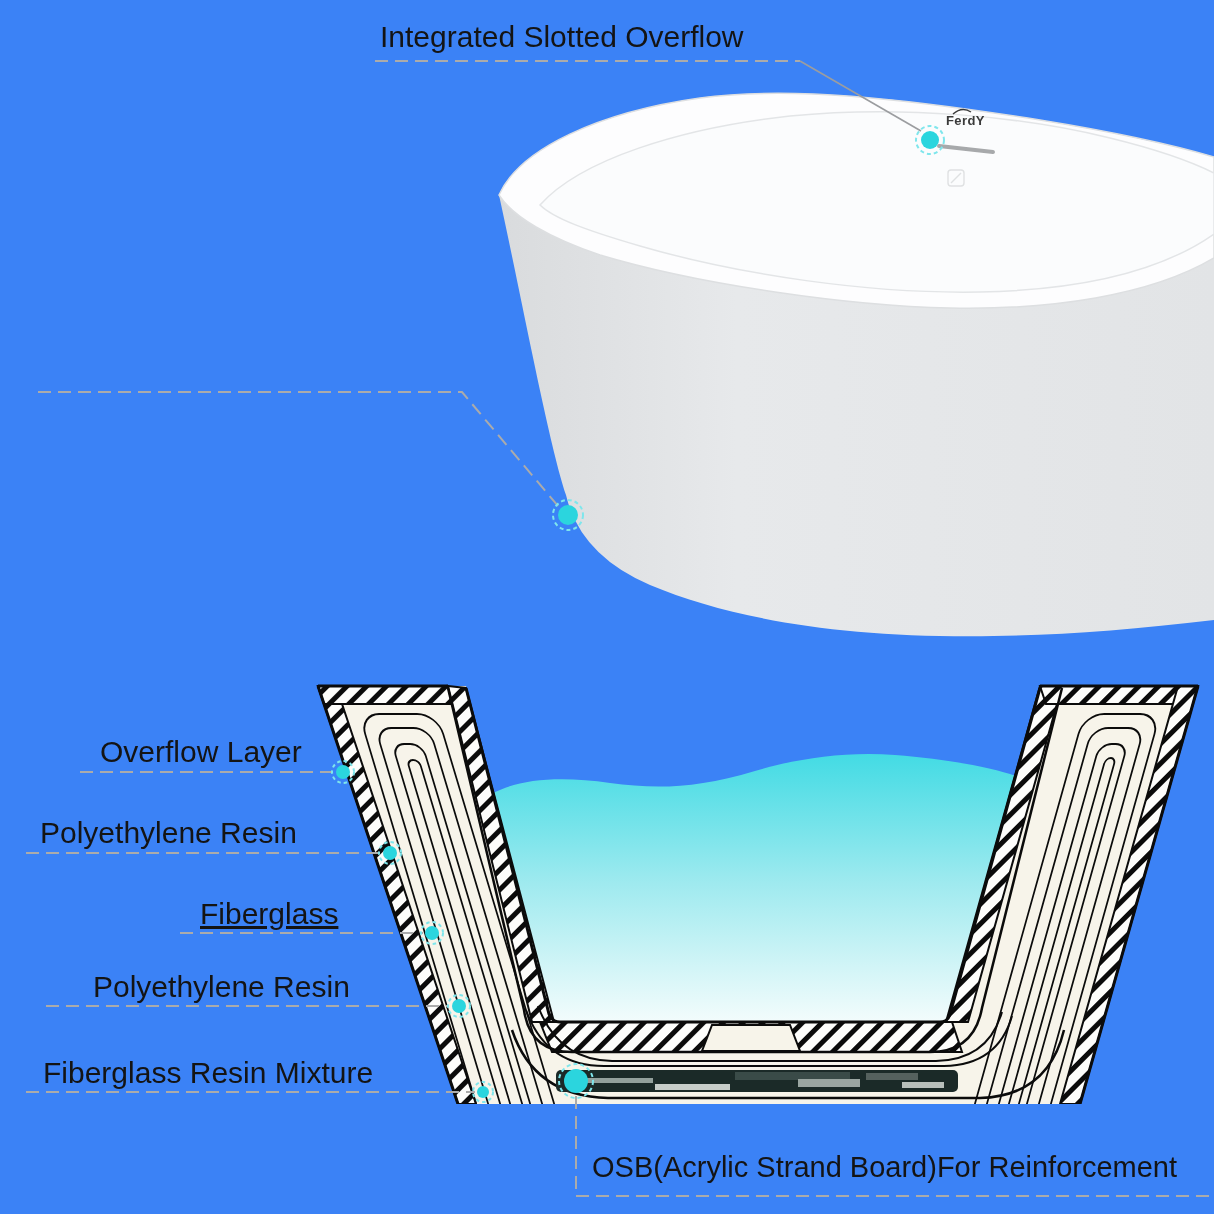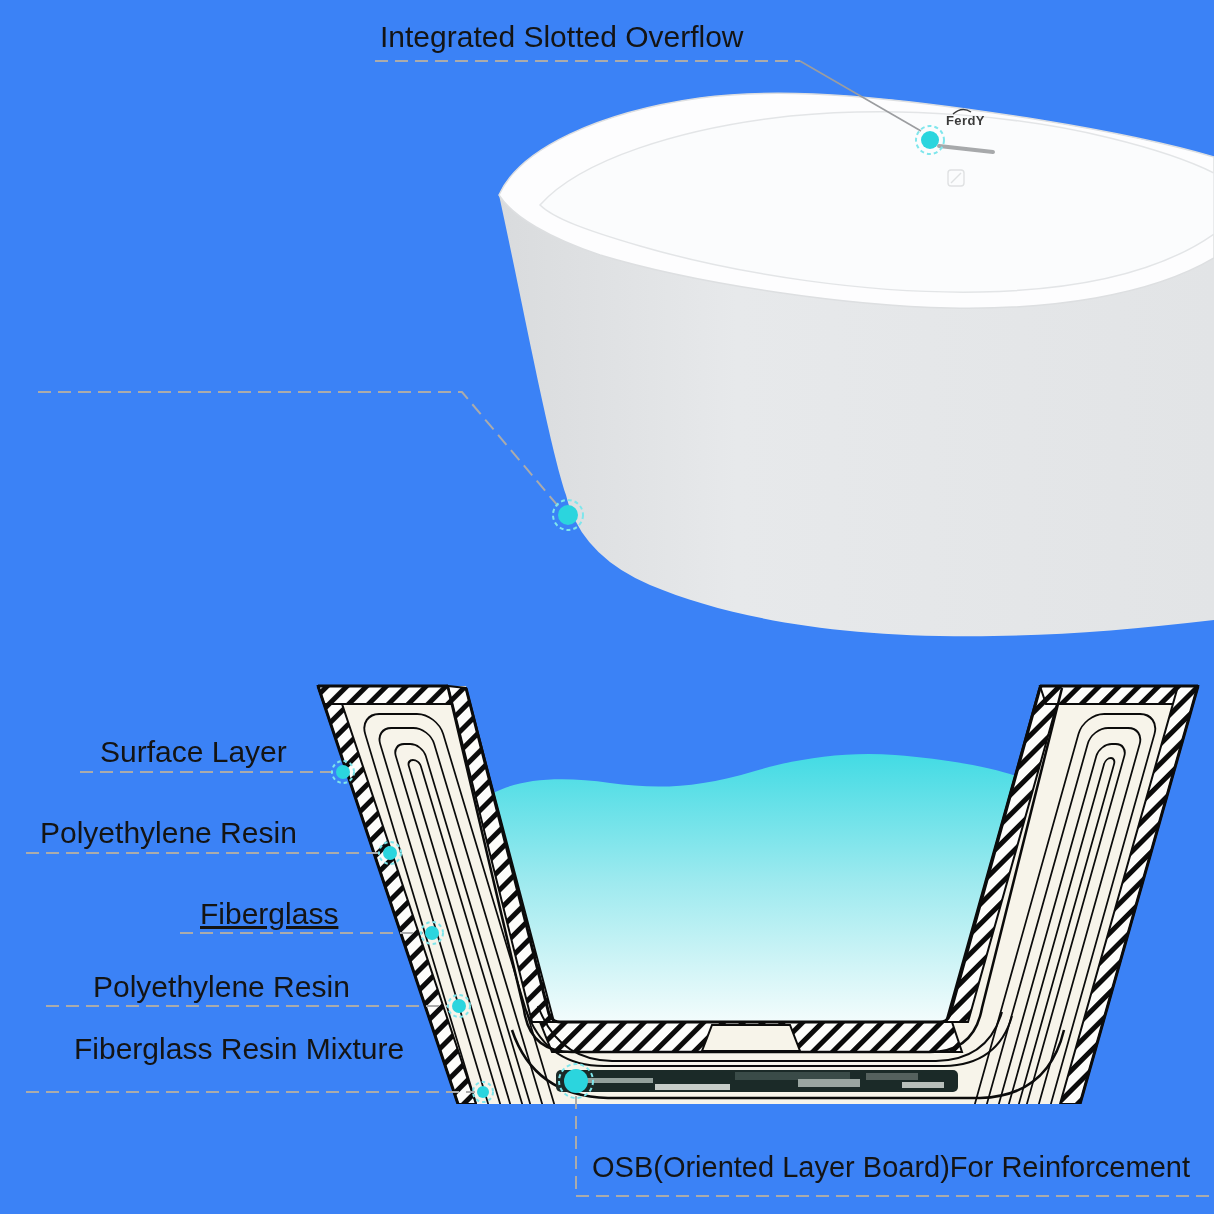--- a/index.html
+++ b/index.html
@@ -167,22 +167,22 @@
         </g>
       <g>
           <circle cx="576" cy="1081" r="12" fill="#2BD5DE"></circle>
         <circle cx="576" cy="1081" r="17" fill="none" stroke="#7FE6EC" stroke-width="2" stroke-dasharray="4 3"></circle>
         </g>
     </g>
   </svg>
 
   <div class="lbl lbl-top" style="left:380px;top:20px;">Integrated Slotted Overflow</div>
 
-  <div class="lbl lbl-layer" style="left:100px;top:735px;">Surface Layer</div>
+  <div class="lbl lbl-layer" style="left:100px;top:735px;">Overflow Layer</div>
   <div class="lbl lbl-layer" style="left:40px;top:816px;">Polyethylene Resin</div>
   <div class="lbl lbl-layer" style="left:200px;top:897px;text-decoration:underline;">Fiberglass</div>
   <div class="lbl lbl-layer" style="left:93px;top:970px;">Polyethylene Resin</div>
-  <div class="lbl lbl-layer" style="left:43px;top:1032px;margin-left:31px;">Fiberglass Resin Mixture</div>
+  <div class="lbl lbl-layer" style="left:43px;top:1056px;">Fiberglass Resin Mixture</div>
 
-  <div class="lbl lbl-osb" style="left:592px;top:1152px;">OSB(Oriented Layer Board)For Reinforcement</div>
+  <div class="lbl lbl-osb" style="left:592px;top:1152px;">OSB(Acrylic Strand Board)For Reinforcement</div>
 
   <div class="lbl lbl-brand" style="left:946px;top:114px;">FerdY</div>
 </div>
 
 </body></html>

